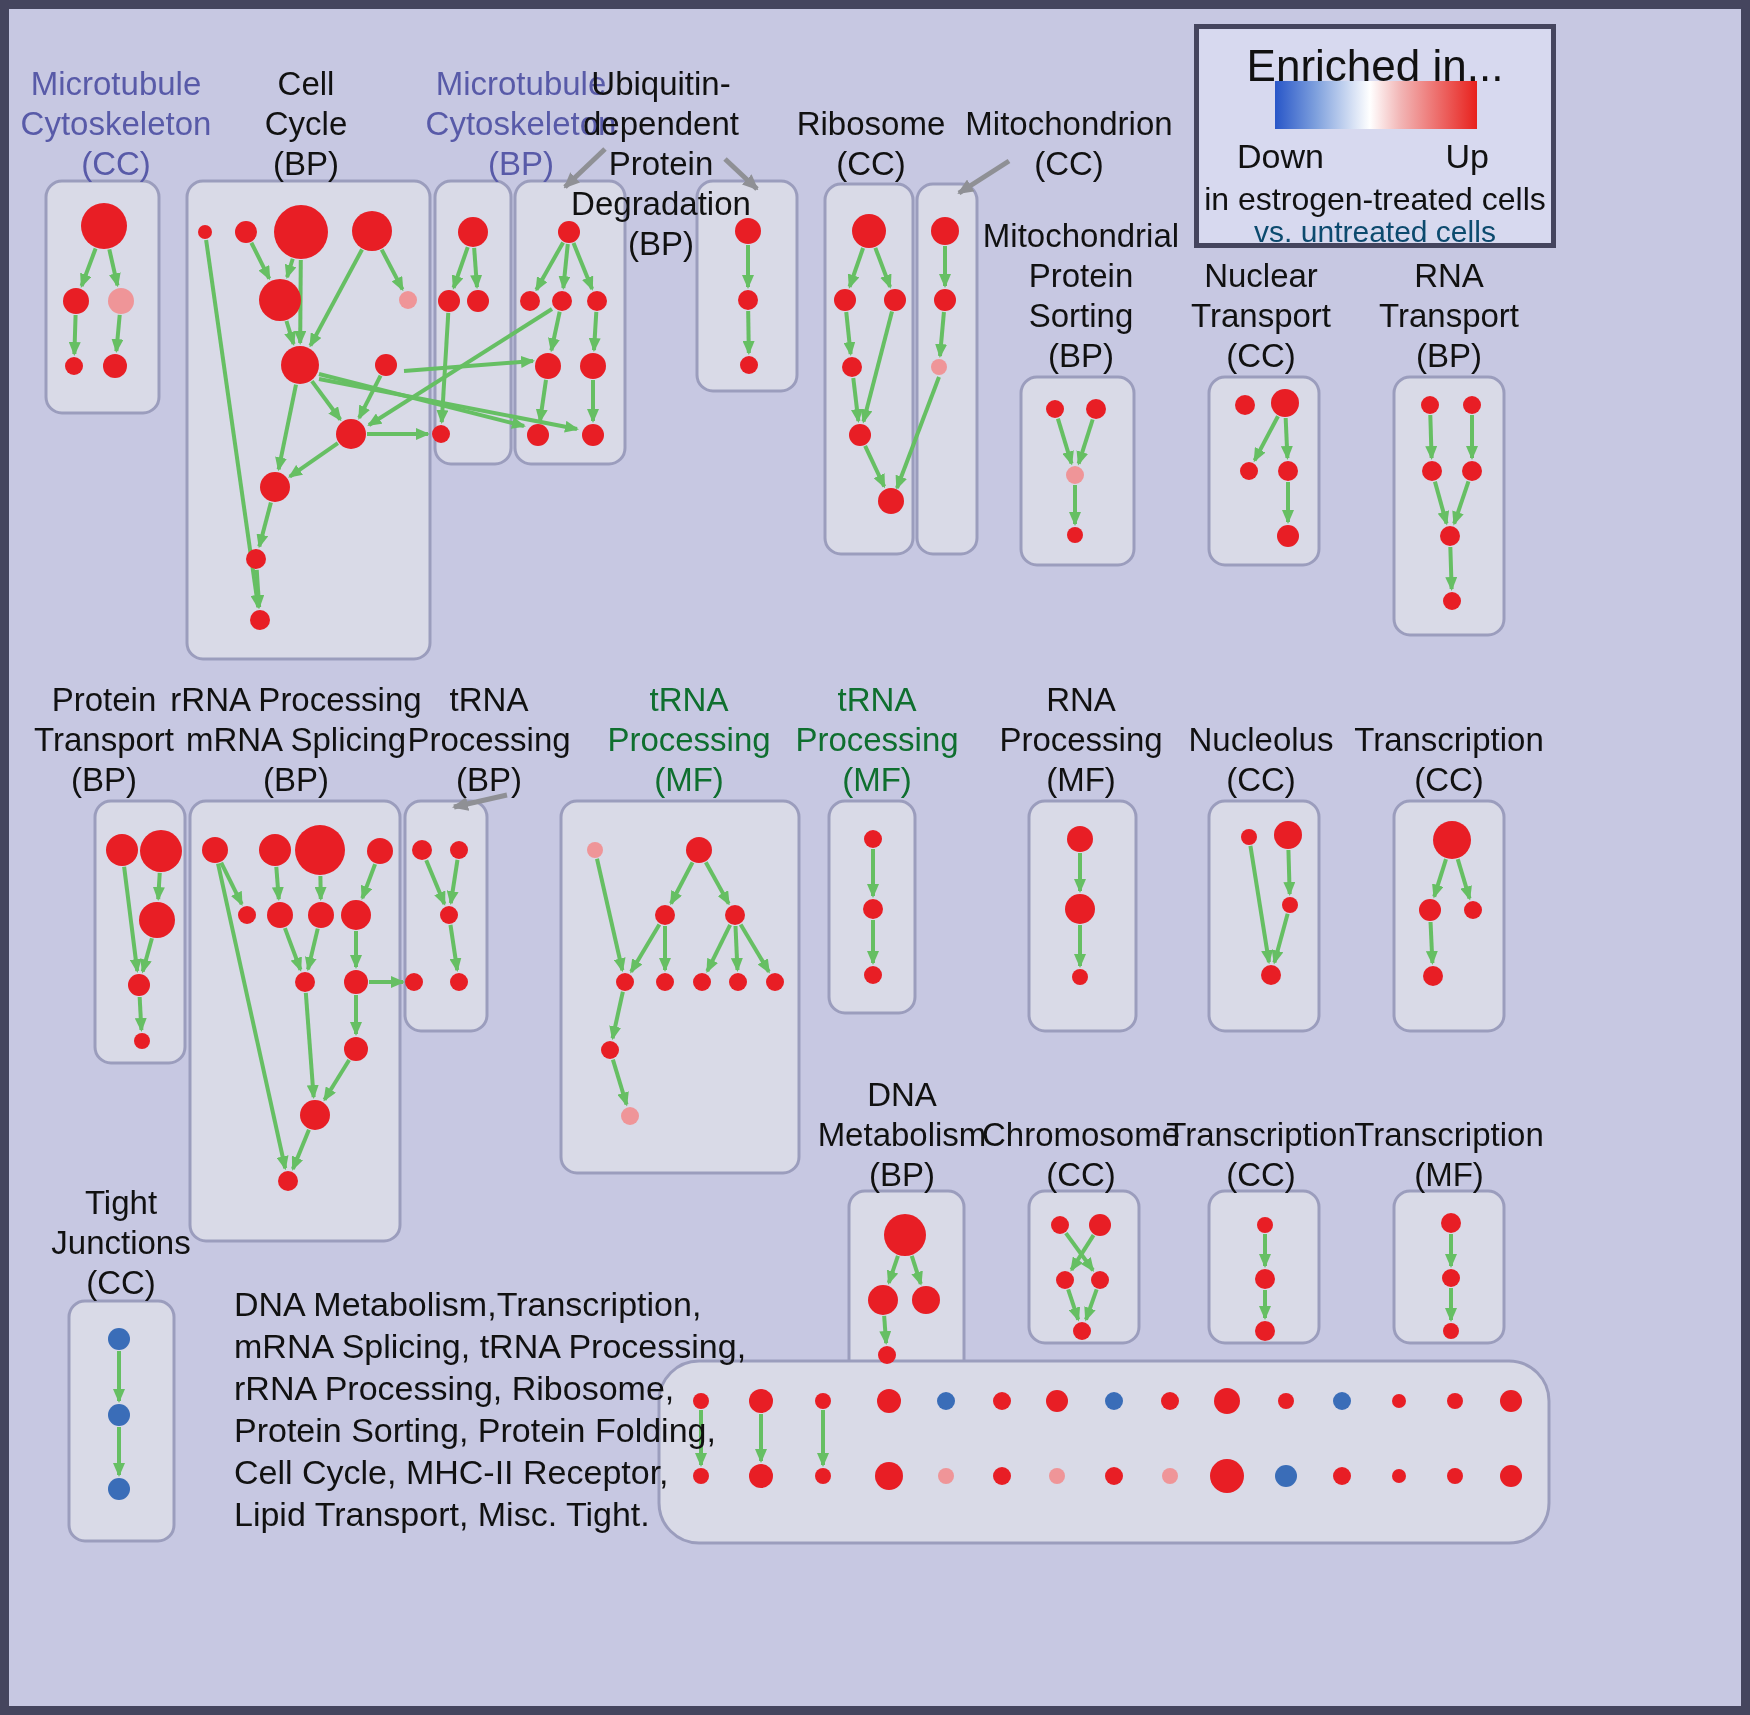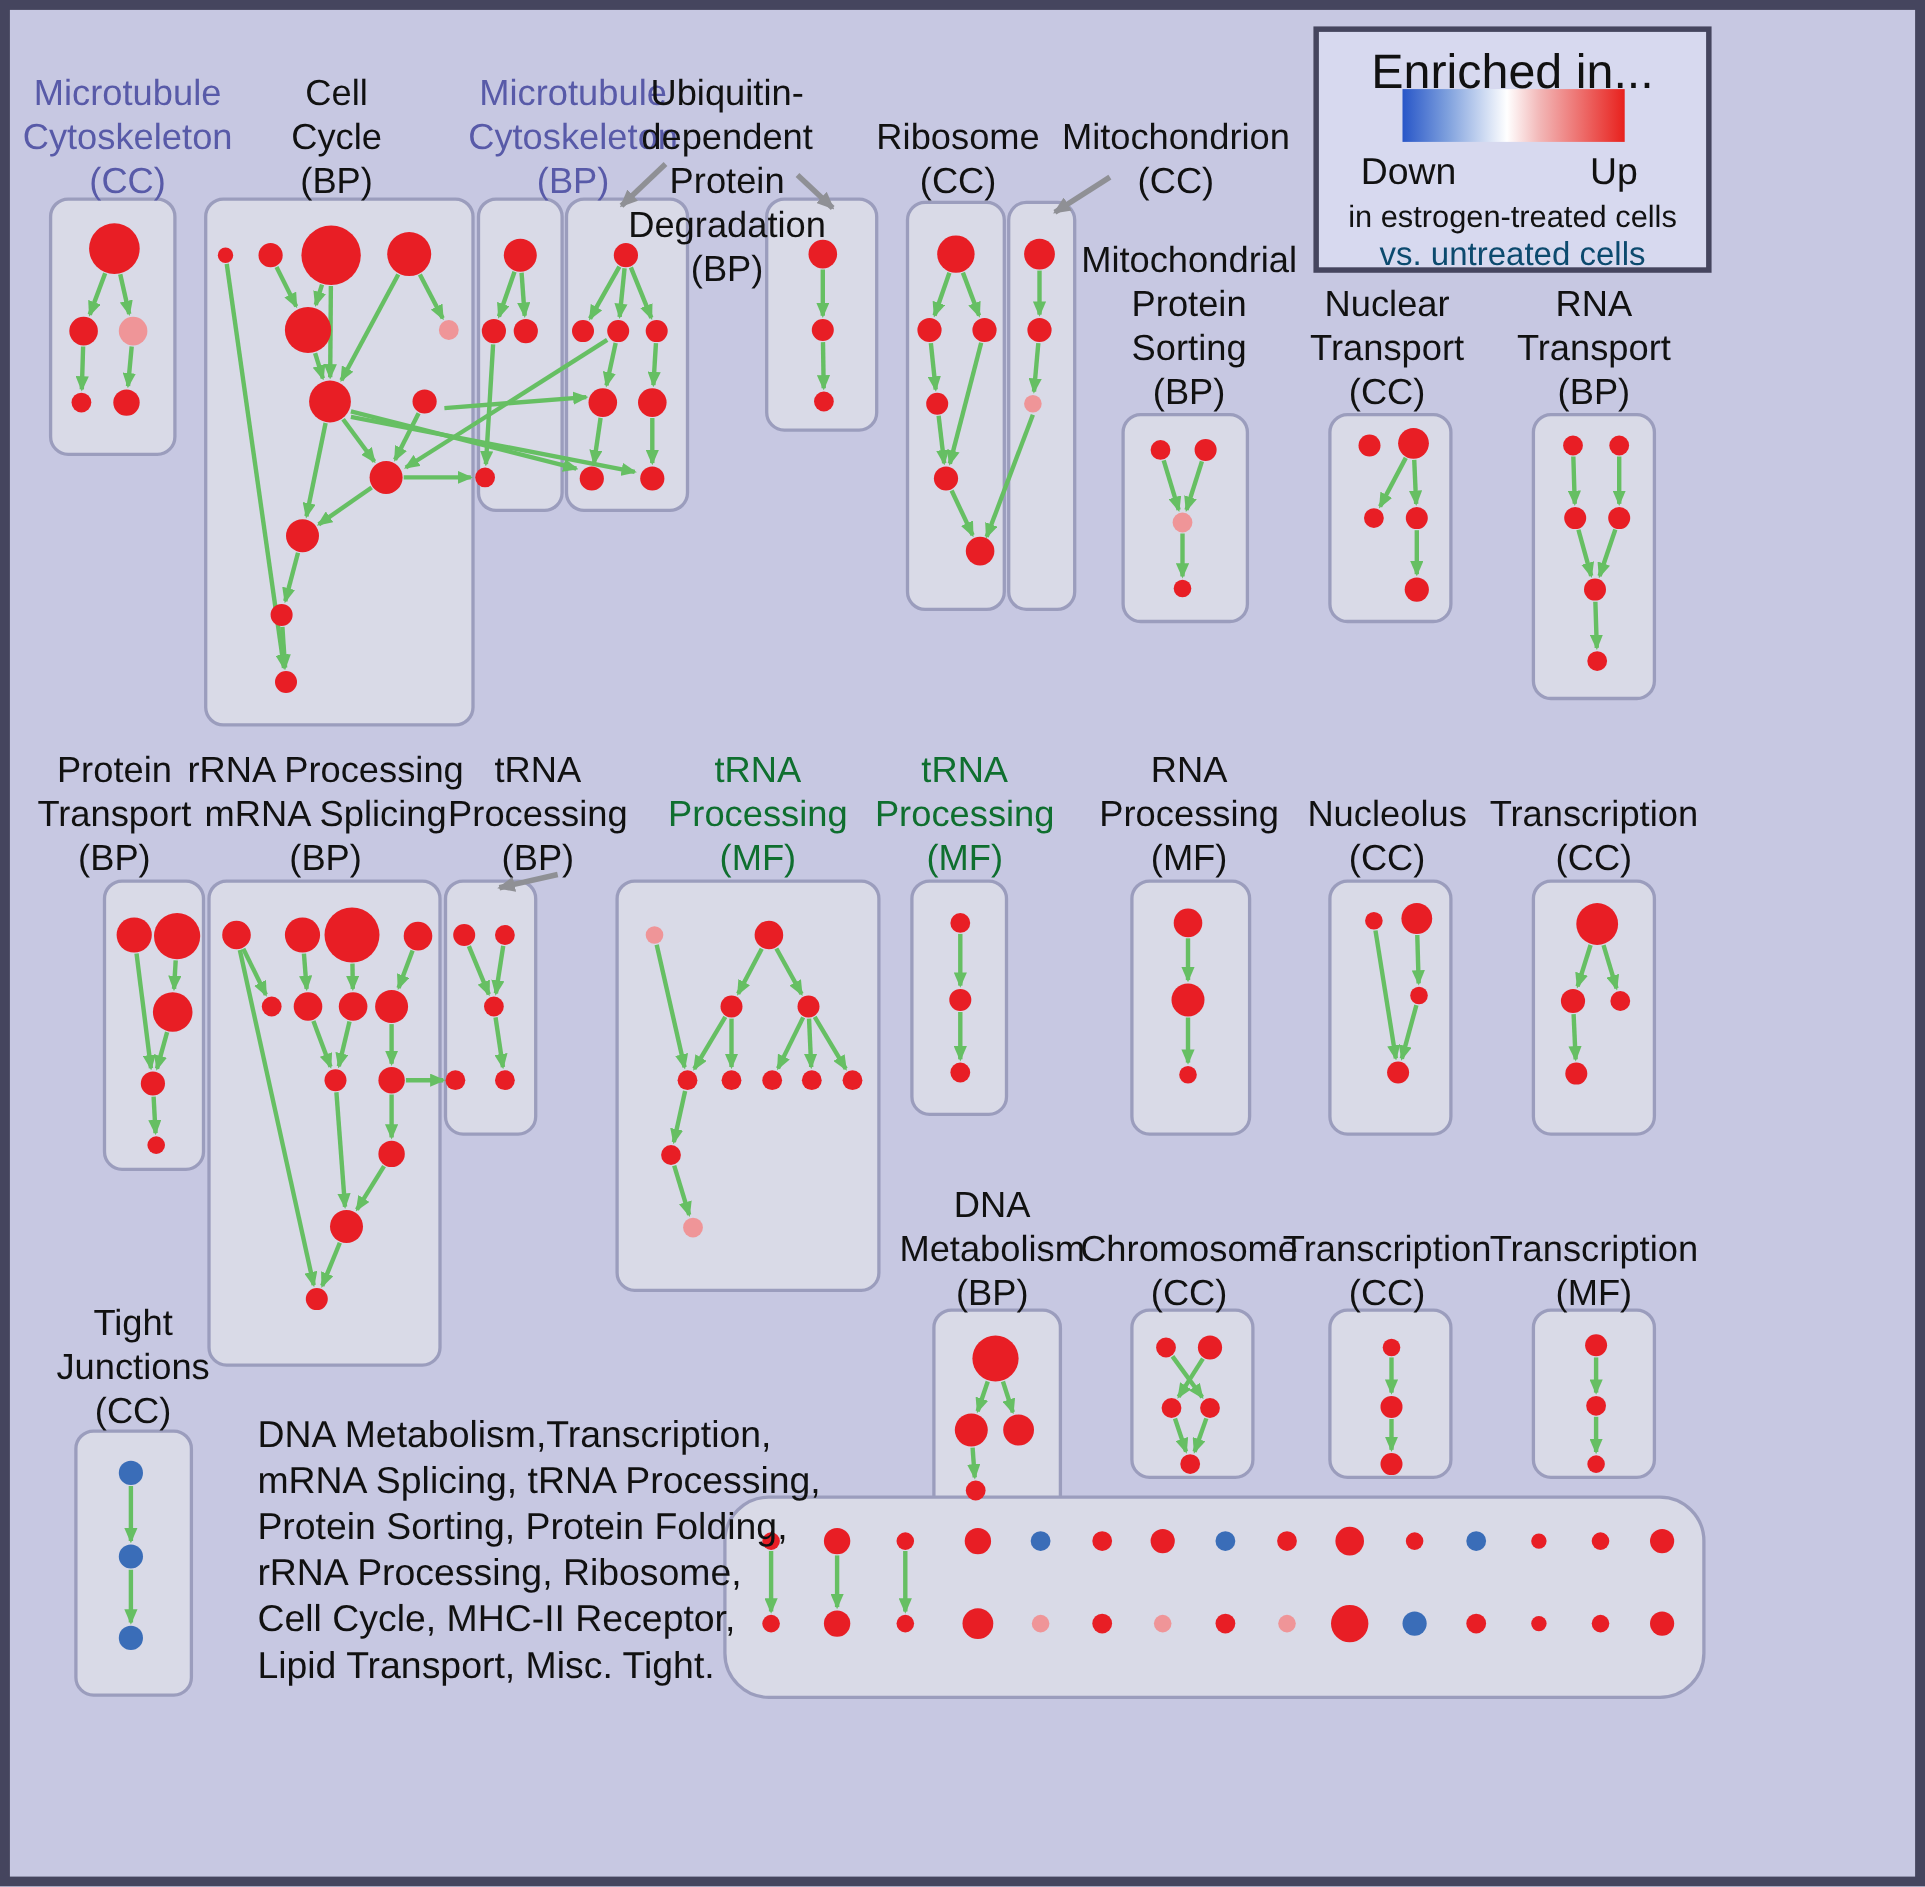--- a/index.html
+++ b/index.html
@@ -18,21 +18,21 @@
   .ann-arrow { stroke:var(--ann,#8f9095); stroke-width:5; fill:none; }
   .cluster-label { font-family:"Liberation Sans", sans-serif; font-size:33px; text-anchor:middle; }
   .legend {
     position:absolute; left:1185px; top:15px; width:362px; height:224px;
     background:#d7d9ef; border:5px solid var(--frame,#45455e);
   }
   .legend-title { position:absolute; top:12px; width:100%; text-align:center; font-size:44px; color:#111; }
   .legend-gradient { position:absolute; left:76px; top:52px; width:202px; height:48px; }
   .legend-down { position:absolute; left:38px; top:108px; font-size:34px; color:#111; }
   .legend-up { position:absolute; right:62px; top:108px; font-size:34px; color:#111; }
-  .legend-ctx1 { position:absolute; top:152px; width:100%; text-align:center; font-size:28px; color:#111; }
+  .legend-ctx1 { position:absolute; top:152px; width:100%; text-align:center; font-size:32px; color:#111; }
   .legend-ctx2 { position:absolute; top:186px; width:100%; text-align:center; font-size:30px; color:#0c4a6e; }
   .bottom-note { position:absolute; left:225px; top:1258px; font-size:34px; line-height:42px; color:#111;margin-top:16px; }
 </style>
 </head>
 <body>
 
 <div class="canvas">
   <svg id="net" width="1750" height="1715" viewBox="0 0 1750 1715">
     <defs>
       <marker id="ah-green" viewBox="0 0 14 12" refX="12" refY="6" markerWidth="14" markerHeight="12" orient="auto" markerUnits="userSpaceOnUse">
@@ -369,18 +369,18 @@
     <div class="legend-gradient" style="background: linear-gradient(90deg, rgb(40, 86, 200) 0%, rgb(125, 159, 221) 20%, rgb(255, 255, 255) 47%, rgb(242, 182, 182) 62%, rgb(232, 33, 29) 100%);"></div>
     <div class="legend-down">Down</div>
     <div class="legend-up">Up</div>
     <div class="legend-ctx1">in estrogen-treated cells</div>
     <div class="legend-ctx2">vs. untreated cells</div>
   </div>
 
   <div class="bottom-note">
     <div>DNA Metabolism,Transcription,</div>
     <div>mRNA Splicing, tRNA Processing,</div>
+    <div>rRNA Processing, Ribosome,</div>
     <div>Protein Sorting, Protein Folding,</div>
-    <div>rRNA Processing, Ribosome,</div>
     <div>Cell Cycle, MHC-II Receptor,</div>
     <div>Lipid Transport, Misc. Tight.</div>
   </div>
 </div>
 
 </body></html>

